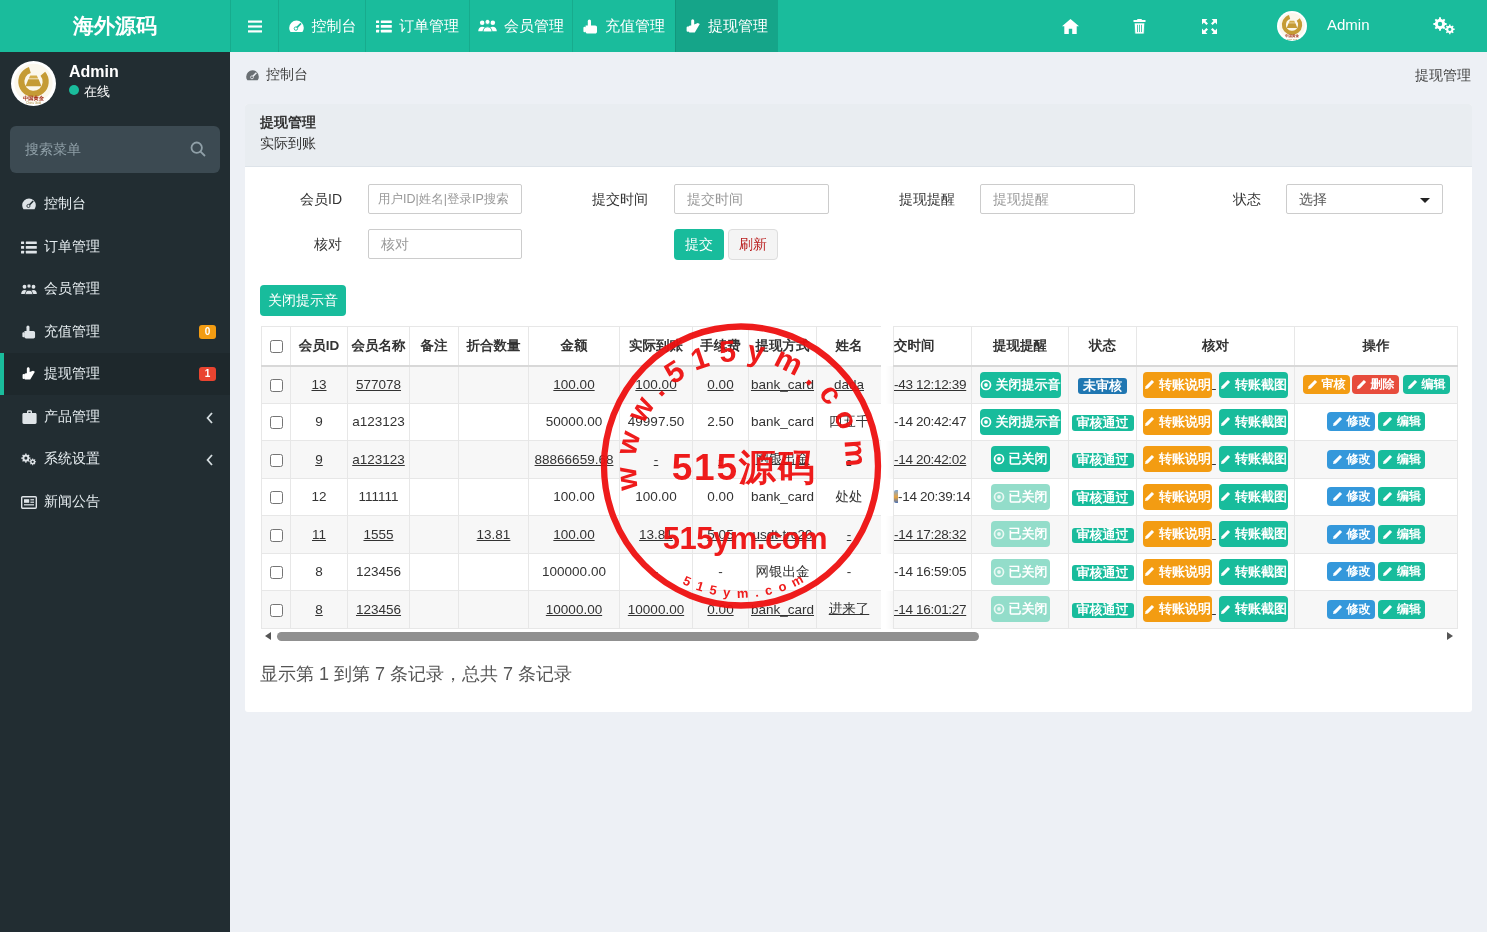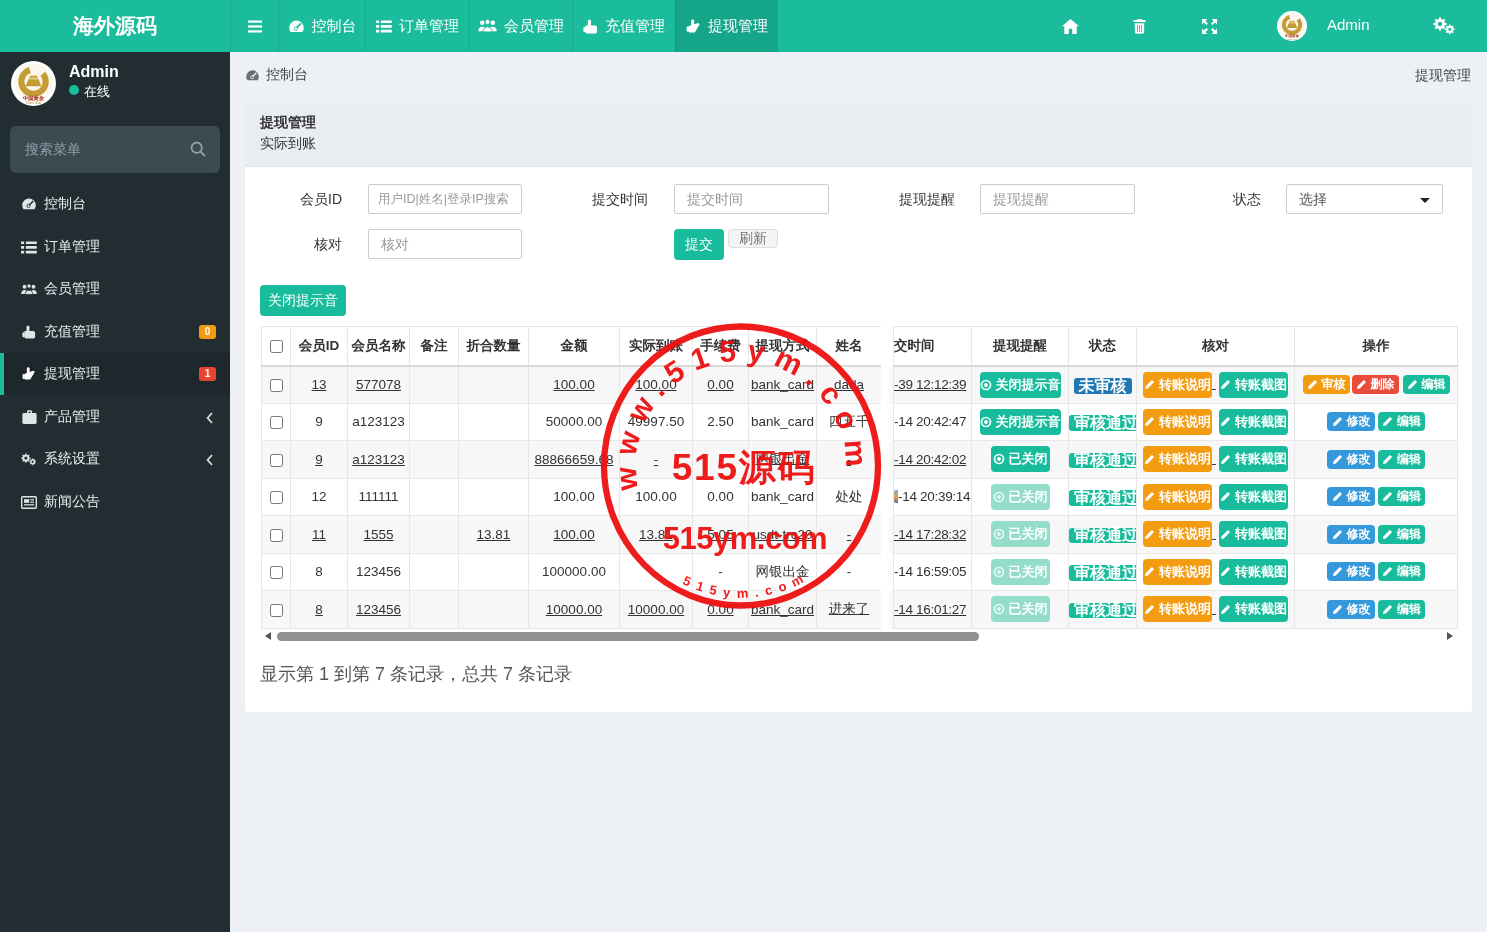--- a/index.html
+++ b/index.html
@@ -36,21 +36,21 @@
 .btn { display:inline-flex; align-items:center; justify-content:center; border:none; border-radius:4px; color:#fff; font-family:Liberation Mono, monospace; }
 
 table { border-collapse:collapse; table-layout:fixed; }
 th,td { border:1px solid #e7e7e7; font-size:13.5px; color:#333; text-align:center; overflow:hidden; white-space:nowrap; padding:0; }
 th { font-weight:bold; height:39px; border-bottom:2px solid #d8d8d8; }
 td { height:37.5px; }
 tr.stripe td { background:#f7f7f7;text-decoration:underline; }
 .tbtn { display:inline-flex; align-items:center; justify-content:center; gap:4px; border-radius:4px; color:#fff; font-size:12px; font-weight:bold; vertical-align:middle; }
 .cb { display:inline-block; width:13px; height:13px; border:1.5px solid #757575; border-radius:2.5px; background:#fff; vertical-align:middle; }
 .dt { text-align:left; letter-spacing:-0.3px; }
-.badge { display:inline-block; position:relative; top:1px; border-radius:3px; color:#fff; font-size:16px; font-weight:bold; padding:1.5px 5px; line-height:12.5px; vertical-align:middle; }
+.badge { display:inline-block; position:relative; top:1px; border-radius:3px; color:#fff; font-size:13px; font-weight:bold; padding:1.5px 5px; line-height:12.5px; vertical-align:middle; }
 </style>
 </head>
 <body>
 <div id="app">
 
   <div id="topbar">
     <div id="brand">海外源码</div>
     <div class="navitem" style="left:230px;width:48px;">
       <svg width="14" height="13" viewBox="0 0 14 13">
           <rect x="0" y="0.5" width="14" height="2.2" fill="#fff"></rect>
@@ -243,21 +243,21 @@
       <div class="flabel" style="left:306px;top:80px;width:97px;">提交时间</div>
       <div class="finput" style="left:429px;top:80px;width:155px;">提交时间</div>
       <div class="flabel" style="left:613px;top:80px;width:97px;">提现提醒</div>
       <div class="finput" style="left:735px;top:80px;width:155px;">提现提醒</div>
       <div class="flabel" style="left:919px;top:80px;width:97px;">状态</div>
       <div class="fselect" style="left:1041px;top:80px;width:157px;">选择<span class="caret"></span></div>
 
       <div class="flabel" style="left:0;top:125px;width:97px;">核对</div>
       <div class="finput" style="left:123px;top:125px;width:154px;">核对</div>
       <div class="btn" style="position:absolute;left:429px;top:125px;width:50px;height:31px;background:#18bc9c;font-size:14px;">提交</div>
-      <div class="btn" style="position:absolute;left:483px;top:125px;width:50px;height:19px;background:#f4f4f4;border:1px solid #ddd;color:#737373;font-size:14px;">刷新</div>
+      <div class="btn" style="position:absolute;left:483px;top:125px;width:50px;height:31px;background:#f4f4f4;border:1px solid #ddd;color:#b91c1c;font-size:14px;">刷新</div>
 
       <div class="btn" style="position:absolute;left:15px;top:181px;width:86px;height:31px;background:#18bc9c;font-size:14px;">关闭提示音</div>
 
       <div style="position:absolute;left:16px;top:222px;width:621px;overflow:hidden;">
       <table id="tblL" style="width:621px;">
         <colgroup>
               <col style="width:29px">
               <col style="width:57px">
               <col style="width:62px">
               <col style="width:49px">
@@ -386,21 +386,21 @@
             </colgroup>
         <tbody>
               <tr>
                 <th style="text-align:left;">交时间</th>
                 <th>提现提醒</th>
                 <th>状态</th>
                 <th>核对</th>
                 <th>操作</th>
               </tr>
         <tr class="stripe">
-                <td class="dt">-39 12:12:39</td>
+                <td class="dt">-43 12:12:39</td>
                 <td><span class="tbtn" style="background:#18bc9c;width:81px;height:26px;font-size:13px;"><svg width="12" height="12" viewBox="0 0 12 12">
                       <circle cx="6" cy="6" r="4.5" fill="none" stroke="#fff" stroke-width="1.7"></circle>
                       <circle cx="6" cy="6" r="1.9" fill="#fff"></circle>
                     </svg>关闭提示音</span></td>
                 <td><span class="badge" style="background:#2077b2;">未审核</span></td>
                 <td><span class="tbtn" style="background:#f39c12;width:69px;height:26px;font-size:13px;"><svg width="11" height="11" viewBox="0 0 12 12">
                       <path d="M8.6 1l2.4 2.4-6.8 6.9-3.1.7.7-3.1z" fill="#fff"></path>
                     </svg>转账说明</span> <span class="tbtn" style="background:#18bc9c;width:69px;height:26px;font-size:13px;margin-left:3px;"><svg width="11" height="11" viewBox="0 0 12 12">
                       <path d="M8.6 1l2.4 2.4-6.8 6.9-3.1.7.7-3.1z" fill="#fff"></path>
                     </svg>转账截图</span></td>

